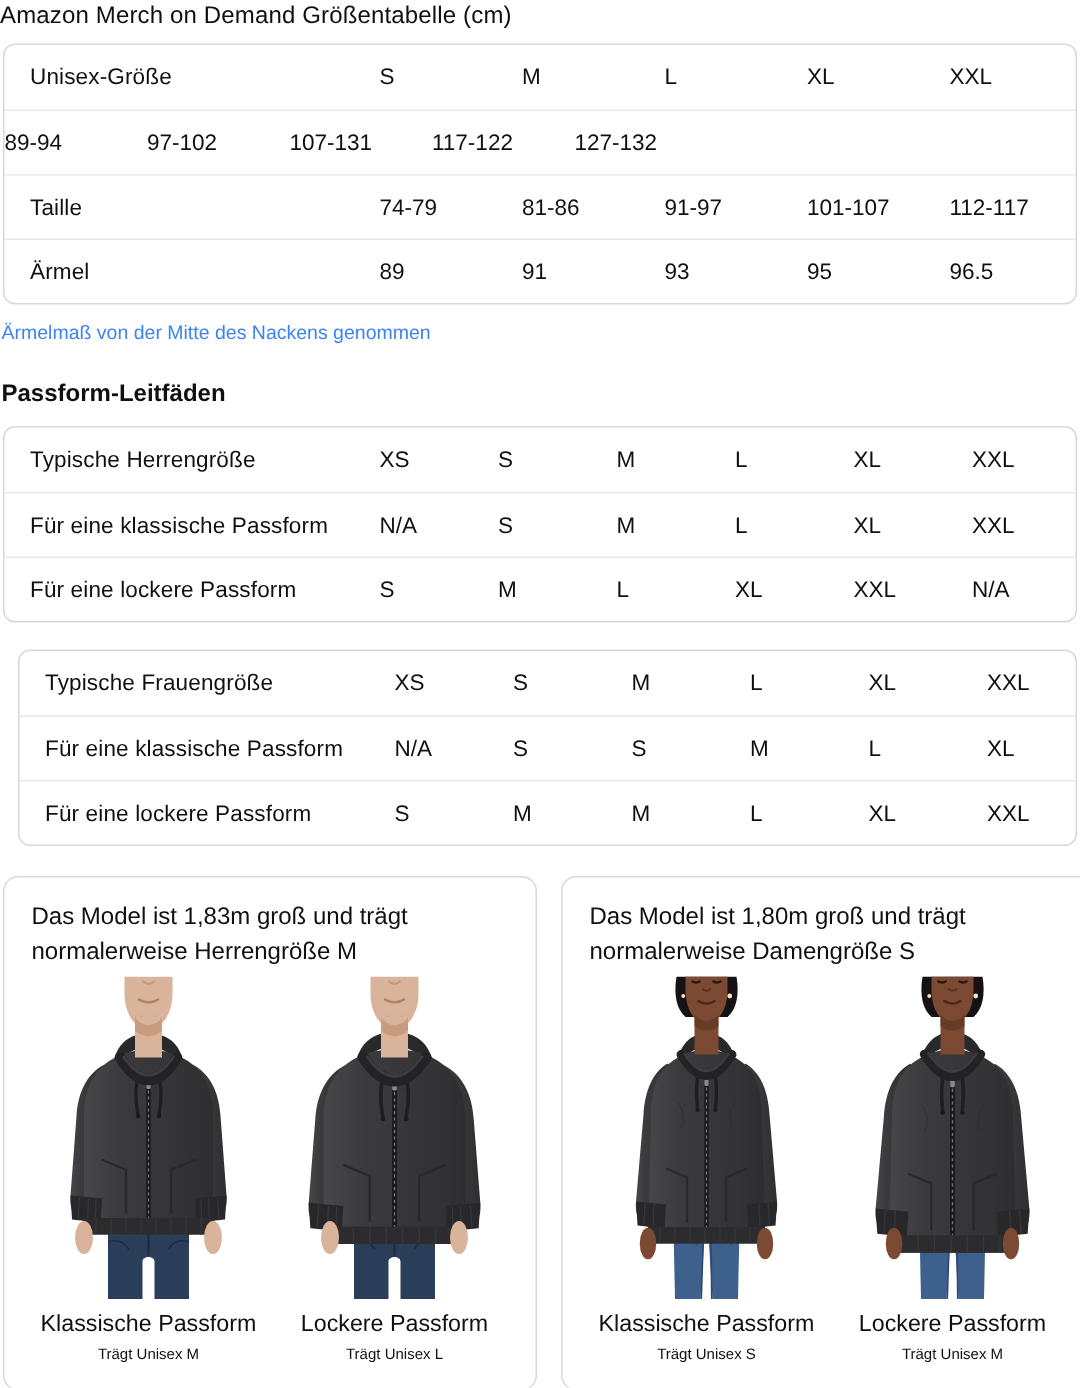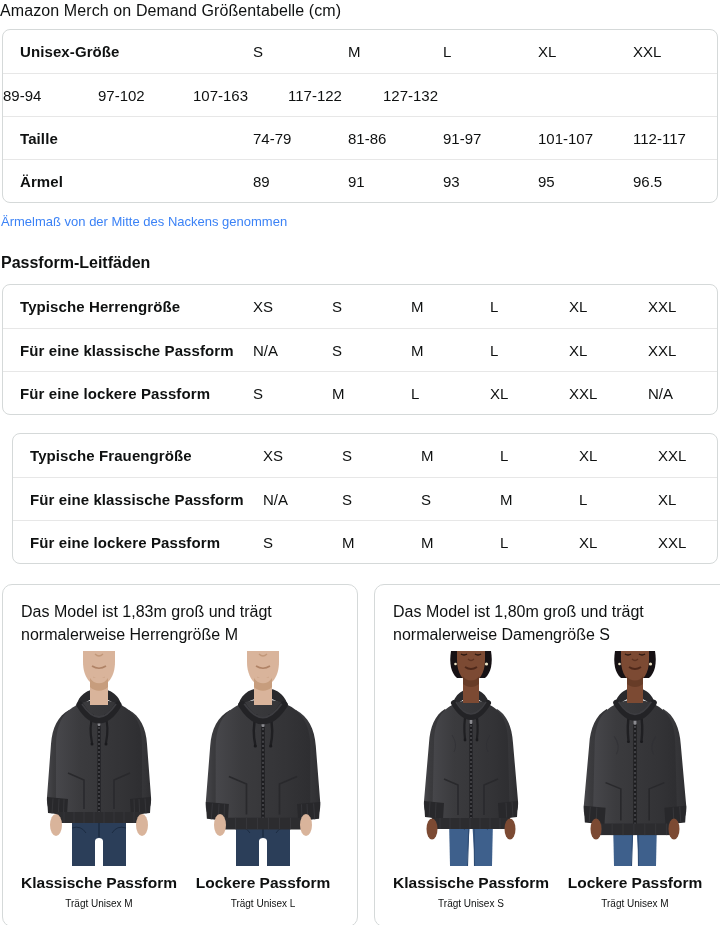--- a/index.html
+++ b/index.html
@@ -32,21 +32,21 @@
     display: flex;
     align-items: center;
     height: 43px;
     border-top: 1px solid #e7e7e7;
     font-size: 15px;
   }
   .trow:first-child { border-top: none; }
   .tlabel {
     flex: 0 0 250px;
     padding-left: 17px;
-    font-weight: 700;
+    font-weight: 400;
     letter-spacing: .1px;
   }
   .tcell5 { flex: 0 0 95px; }
   .tcell6 { flex: 0 0 79px; }
   .tcell5:last-child, .tcell6:last-child { flex: 1; }
 
   .table-note {
     font-size: 13px;
     color: #3b82f6;
     margin: 11px 0 0 1px;
@@ -83,21 +83,21 @@
     gap: 8px;
   }
   .figures figure {
     width: 156px;
     text-align: center;
   }
   .photo { display: block; margin: 0 auto; }
   figcaption { margin-top: 6px; }
   .cap-fit {
     font-size: 15.5px;
-    font-weight: 700;
+    font-weight: 400;
     white-space: nowrap;
     line-height: 21px;
   }
   .cap-size {
     font-size: 10px;
     font-weight: 400;
     white-space: nowrap;
     line-height: 21px;
     margin-top: 0;
   }
@@ -213,21 +213,21 @@
       <div class="tlabel">Unisex-Größe</div>
       <div class="tcell5">S</div>
       <div class="tcell5">M</div>
       <div class="tcell5">L</div>
       <div class="tcell5">XL</div>
       <div class="tcell5">XXL</div>
     </div>
     <div class="trow">
       <div class="tcell5">89-94</div>
       <div class="tcell5">97-102</div>
-      <div class="tcell5">107-163</div>
+      <div class="tcell5">107-131</div>
       <div class="tcell5">117-122</div>
       <div class="tcell5">127-132</div>
     </div>
     <div class="trow">
       <div class="tlabel">Taille</div>
       <div class="tcell5">74-79</div>
       <div class="tcell5">81-86</div>
       <div class="tcell5">91-97</div>
       <div class="tcell5">101-107</div>
       <div class="tcell5">112-117</div>

